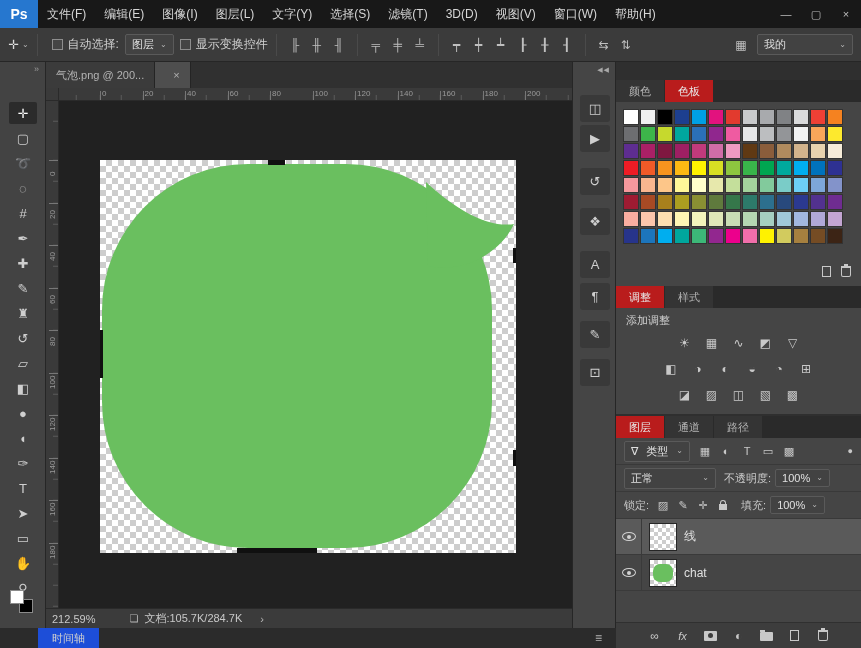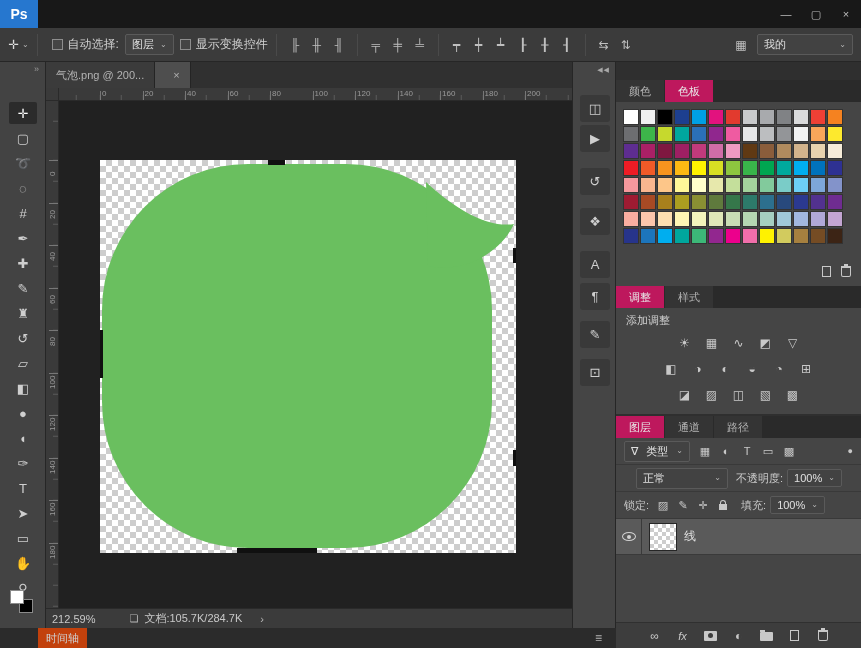--- a/index.html
+++ b/index.html
@@ -57,52 +57,52 @@
 
   
   #statusbar{position:absolute;left:46px;top:608px;width:526px;height:20px;background:#3b3b3b;border-top:1px solid #2a2a2a;display:flex;align-items:center;font-size:11px;color:#c9c9c9}
   #sb-zoom{margin-left:6px}
   #sb-docicon{margin-left:34px;font-size:10px;color:#b5b5b5}
   #sb-doc{margin-left:6px}
   #sb-chev{margin-left:18px;color:#b5b5b5}
 
   
   #timeline{position:absolute;left:0;top:628px;width:616px;height:20px;background:#2b2b2b;display:flex;align-items:center}
-  #tl-tab{margin-left:38px;height:20px;display:flex;align-items:center;padding:0 8px;background:#c2410c;color:#cfcfcf;font-size:11px}
+  #tl-tab{margin-left:38px;height:20px;display:flex;align-items:center;padding:0 14px;background:#1d4ed8;color:#cfcfcf;font-size:11px}
   #tl-menu{margin-left:auto;margin-right:14px;color:#b5b5b5;font-size:12px}
 
   
   #midstrip{position:absolute;left:572px;top:62px;width:44px;height:566px;background:#454545;border-left:1px solid #262626;border-right:1px solid #262626}
   #ms-collapse{text-align:right;padding:4px 5px 0 0;color:#a8a8a8;font-size:7px;letter-spacing:1px}
   .ms-icon{position:absolute;left:7px;width:30px;height:27px;background:#393939;border-radius:3px;display:flex;align-items:center;justify-content:center;color:#cfcfcf;font-size:13px}
 
   
   #rightcol{position:absolute;left:616px;top:62px;width:245px;height:586px;background:#2f2f2f}
   .ptabs{height:22px;background:#2a2a2a;display:flex}
   .ptab{padding:0 13px;line-height:22px;font-size:11px;color:#b3b3b3;background:#343434;margin-right:1px}
-  .ptab.active{background:#be185d;color:#e8e8e8}
+  .ptab.active{background:#b91c1c;color:#e8e8e8}
   .panel-section{position:absolute;left:0;right:0}
   #colors-panel{top:18px;height:206px}
   #colors-body{position:relative;background:#454545;height:184px}
   #swatch-grid{position:absolute;left:7px;top:7px;width:222px;display:flex;flex-wrap:wrap;gap:1px}
   .swatch{width:16px;height:16px;border:1px solid #333}
   .panel-foot-icons{position:absolute;right:10px;bottom:5px;display:flex;gap:10px;align-items:center}
   #adjust-panel{top:224px;height:128px}
   #adjust-body{background:#454545;height:106px}
   #add-adjust-label{font-size:11px;color:#cfcfcf;padding:5px 0 2px 10px}
   .adj-row{display:flex;justify-content:center;gap:7px;height:26px;align-items:center}
   .adj-icon{width:20px;height:20px;display:flex;align-items:center;justify-content:center;color:#c8c8c8;font-size:12px}
   #layers-panel{top:354px;bottom:0;background:#454545}
   .filter-row,.blend-row,.lock-row{height:27px;display:flex;align-items:center;padding:0 8px;border-bottom:1px solid #393939;background:#454545}
   .filter-row .mini-select{margin-left:0;min-width:66px}
   #filter-icons{display:flex;gap:3px;margin-left:6px}
   .lf-icon{width:18px;height:18px;display:flex;align-items:center;justify-content:center;color:#c8c8c8;font-size:11px}
   #filter-toggle{margin-left:auto;color:#c8c8c8;font-size:9px}
   .small-label{font-size:11px;color:#c9c9c9;white-space:nowrap}
-  .mini-select.wide{min-width:92px;margin-left:12px;margin-right:8px}
+  .mini-select.wide{min-width:92px;margin-left:0;margin-right:8px}
   .mini-select.num{min-width:54px;margin-left:4px}
   #lock-icons{display:flex;gap:4px;margin:0 10px 0 6px}
   .lk-icon{width:16px;height:18px;display:flex;align-items:center;justify-content:center;color:#c8c8c8;font-size:11px}
   #layer-list{background:#454545}
   .layer-row{height:36px;display:flex;align-items:center;border-bottom:1px solid #3a3a3a}
   .layer-row.selected{background:#5a5a5a}
   .eye-cell{width:26px;height:36px;display:flex;align-items:center;justify-content:center;border-right:1px solid #3a3a3a}
   .layer-thumb{width:28px;height:28px;margin:0 7px;border:1px solid #262626;position:relative;background-size:8px 8px !important;background-position:0 0,4px 4px !important}
   .thumb-bubble{position:absolute;left:3px;top:4px;width:20px;height:18px;border-radius:7px}
   .layer-name{font-size:12px;color:#e0e0e0}
@@ -121,20 +121,33 @@
   .foldershape::before{content:"";position:absolute;top:-2px;left:0;width:5px;height:2px;background:#c8c8c8}
   .newdocshape{display:inline-block;width:9px;height:11px;border:1px solid #c8c8c8;position:relative}
   .trashshape{display:inline-block;width:10px;height:11px;border:1px solid #c8c8c8;border-top:2px solid #c8c8c8;border-radius:0 0 2px 2px;position:relative}
   .trashshape::before{content:"";position:absolute;top:-4px;left:2px;width:4px;height:2px;background:#c8c8c8}
 </style>
 </head>
 <body>
 
 <div id="menubar">
   <div id="ps-logo">Ps</div>
+  <div id="menu-items">
+      <div class="menu-item">文件(F)</div>
+      <div class="menu-item">编辑(E)</div>
+      <div class="menu-item">图像(I)</div>
+      <div class="menu-item">图层(L)</div>
+      <div class="menu-item">文字(Y)</div>
+      <div class="menu-item">选择(S)</div>
+      <div class="menu-item">滤镜(T)</div>
+      <div class="menu-item">3D(D)</div>
+      <div class="menu-item">视图(V)</div>
+      <div class="menu-item">窗口(W)</div>
+      <div class="menu-item">帮助(H)</div>
+    </div>
   <div id="win-controls">
     <span class="winbtn">—</span>
     <span class="winbtn">▢</span>
     <span class="winbtn">×</span>
   </div>
 </div>
 
 <div id="optionsbar">
   <span class="opt-tool">
     <span>✛</span>
@@ -513,20 +526,29 @@
       </span>
     </div>
     <div id="layer-list">
         <div class="layer-row selected">
           <div class="eye-cell">
             <span class="eye"></span>
           </div>
           <div class="layer-thumb checker"></div>
           <div class="layer-name">线</div>
         </div>
+        <div class="layer-row">
+          <div class="eye-cell">
+            <span class="eye"></span>
+          </div>
+          <div class="layer-thumb checker">
+            <div class="thumb-bubble" style="background: rgb(106, 191, 95);"></div>
+          </div>
+          <div class="layer-name">chat</div>
+        </div>
       </div>
     <div id="layers-footer">
       <span class="lfoot">∞</span>
       <span class="lfoot fx">fx</span>
       <span class="lfoot">
           <span class="maskshape"></span>
         </span>
       <span class="lfoot">◐</span>
       <span class="lfoot">
           <span class="foldershape"></span>

